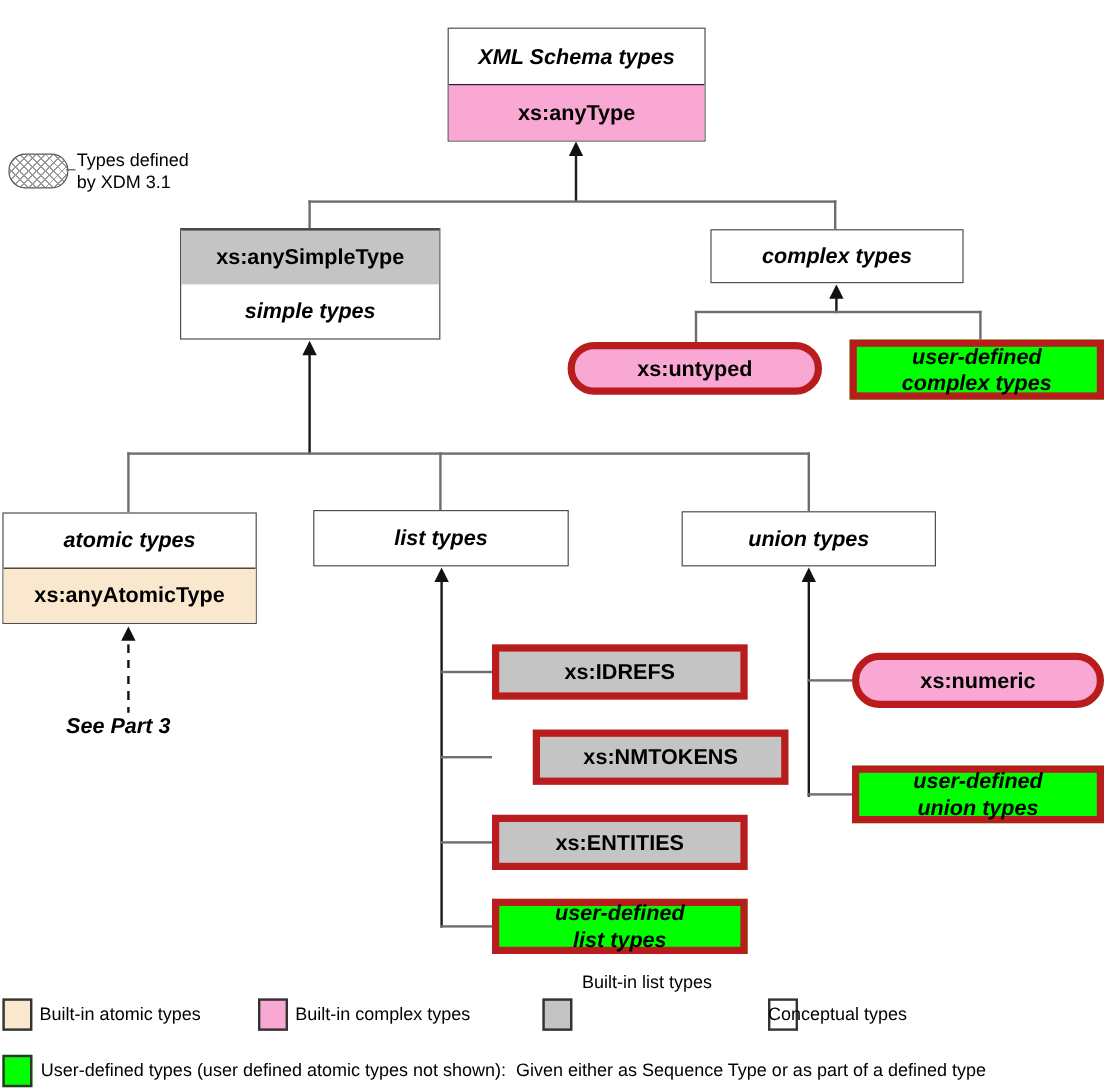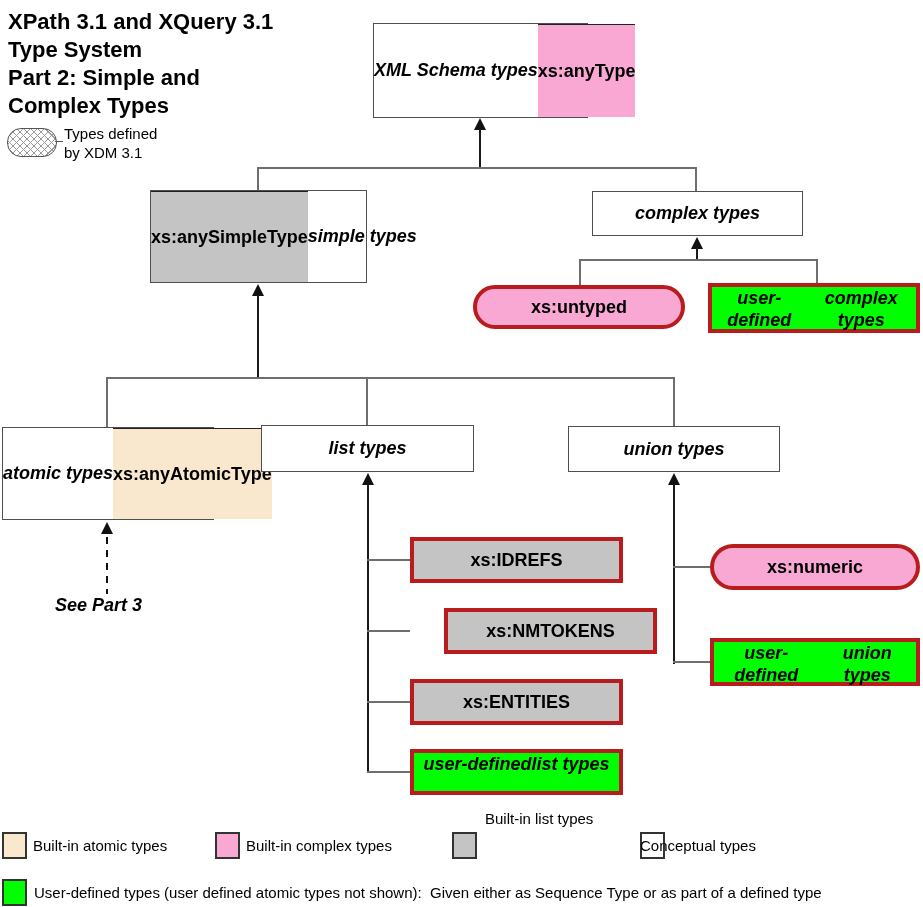--- a/index.html
+++ b/index.html
@@ -11,26 +11,26 @@
   .title{position:absolute;left:8px;top:8px;font-size:22px;font-weight:bold;line-height:28px;white-space:nowrap;}
   
   .xdm-pill{position:absolute;left:7px;top:128px;width:48px;height:27px;border:1px solid #555;border-radius:14px;
     background-color:#fff;
     background-image:repeating-linear-gradient(45deg,#9a9a9a 0 1px,transparent 1px 5px),
                      repeating-linear-gradient(135deg,#9a9a9a 0 1px,transparent 1px 5px);}
   .xdm-tick{position:absolute;left:55px;top:141px;width:8px;height:1px;background:#555;}
   .xdm-text{position:absolute;left:64px;top:124px;font-size:15px;line-height:19px;white-space:nowrap;}
   
   .node{position:absolute;box-sizing:border-box;border:1px solid #4f4f4f;background:#fff;
-    display:flex;text-align:center;}
+    display:flex;flex-direction:column;text-align:center;}
   .part{flex:1;display:flex;align-items:center;justify-content:center;white-space:nowrap;}
   .hdr{font-style:italic;font-weight:bold;font-size:18px;}
   .lbl{font-weight:bold;font-size:18px;}
   .sub{border-top:1px solid #222;}
-  .solid{border:4px solid #b91c1c;justify-content:center;}
+  .solid{border:6px solid #b91c1c;justify-content:center;}
   .pill{border-radius:23px;}
   .two-line{font-style:italic;font-weight:bold;font-size:18px;line-height:22px;}
   .fill-purple{background:#f9a8d4;}
   .fill-gray{background:#C4C4C4;}
   .fill-tan{background:#FAE8CE;}
   .fill-green{background:#00FF00;}
   
   .hl,.vl{position:absolute;background:#6e6e6e;}
   .hl{height:2px;} .vl{width:2px;}
   .stem{position:absolute;width:2px;background:#1a1a1a;}
@@ -41,26 +41,20 @@
   .see3{position:absolute;left:55px;top:595px;font-size:18px;font-weight:bold;white-space:nowrap;font-style:italic;}
   
   .swatch{position:absolute;width:25px;height:27px;box-sizing:border-box;border:2px solid #333;}
   .leg-label{position:absolute;font-size:15px;line-height:27px;white-space:pre;}
 </style>
 </head>
 <body>
 
 <div class="canvas">
 
-  <div class="title">
-    <div>XPath 3.1 and XQuery 3.1</div>
-    <div>Type System</div>
-    <div>Part 2: Simple and</div>
-    <div>Complex Types</div>
-  </div>
 
   <div class="xdm-pill"></div>
   <div class="xdm-tick"></div>
   <div class="xdm-text">
     <div>Types defined</div>
     <div>by XDM 3.1</div>
   </div>
 
   <div class="node" style="left:373px;top:23px;width:215px;height:95px;">
     <div class="part hdr">XML Schema types</div>

